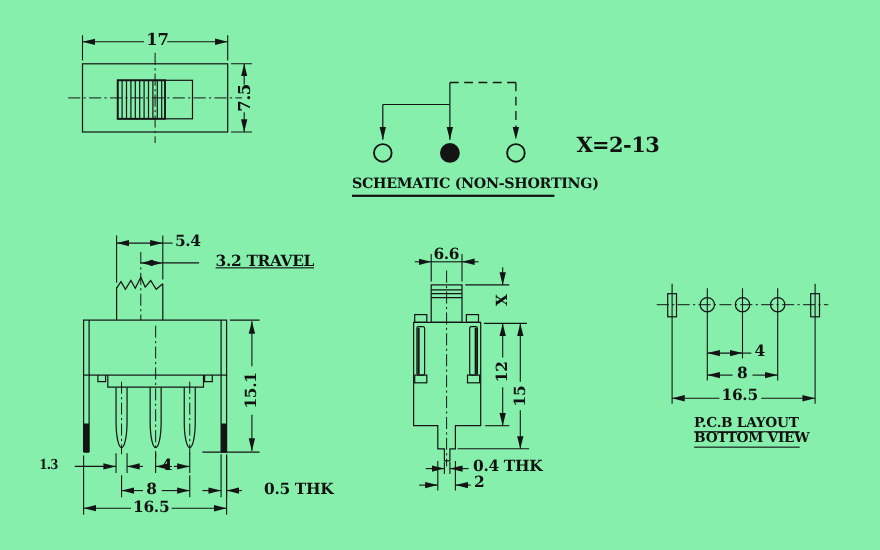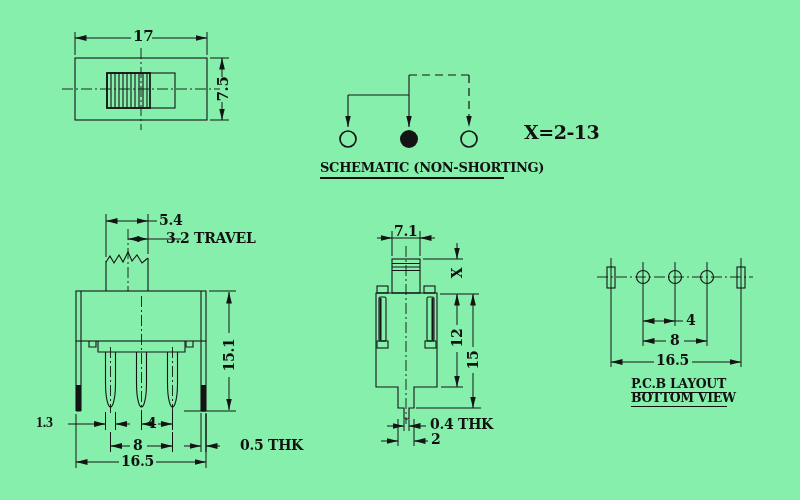--- a/index.html
+++ b/index.html
@@ -171,29 +171,29 @@
   </svg>
 
   <div class="t big" style="left:133px;top:29px;">17</div>
   <div class="t big rot" style="left:223px;top:89px;">7.5</div>
 
   <div class="t caption" style="left:320px;top:161px;width:184px;">SCHEMATIC (NON-SHORTING)</div>
 
   <div class="t title" style="left:524px;top:123px;">X=2-13</div>
 
   <div class="t" style="left:159px;top:213px;">5.4</div>
-  <div class="t" style="left:166px;top:231px;">3.2 TRAVEL</div>
+  <div class="t" style="left:196px;top:231px;text-decoration:underline;">3.2 TRAVEL</div>
   <div class="t rot" style="left:229px;top:355px;">15.1</div>
   <div class="t" style="left:36px;top:416px;font-family:Liberation Serif, serif;">1.3</div>
   <div class="t" style="left:147px;top:416px;">4</div>
   <div class="t" style="left:133px;top:438px;">8</div>
   <div class="t" style="left:121px;top:454px;">16.5</div>
   <div class="t" style="left:240px;top:438px;">0.5 THK</div>
 
-  <div class="t" style="left:394px;top:224px;">7.1</div>
+  <div class="t" style="left:394px;top:224px;">6.6</div>
   <div class="t rot" style="left:457px;top:273px;">X</div>
   <div class="t rot" style="left:457px;top:338px;">12</div>
   <div class="t rot" style="left:473px;top:360px;">15</div>
   <div class="t" style="left:430px;top:417px;">0.4 THK</div>
   <div class="t" style="left:431px;top:432px;">2</div>
 
   <div class="t" style="left:686px;top:313px;">4</div>
   <div class="t" style="left:670px;top:333px;">8</div>
   <div class="t" style="left:656px;top:353px;">16.5</div>
   <div class="t capsmall" style="left:631px;top:378px;width:96px;">P.C.B LAYOUT</div>

